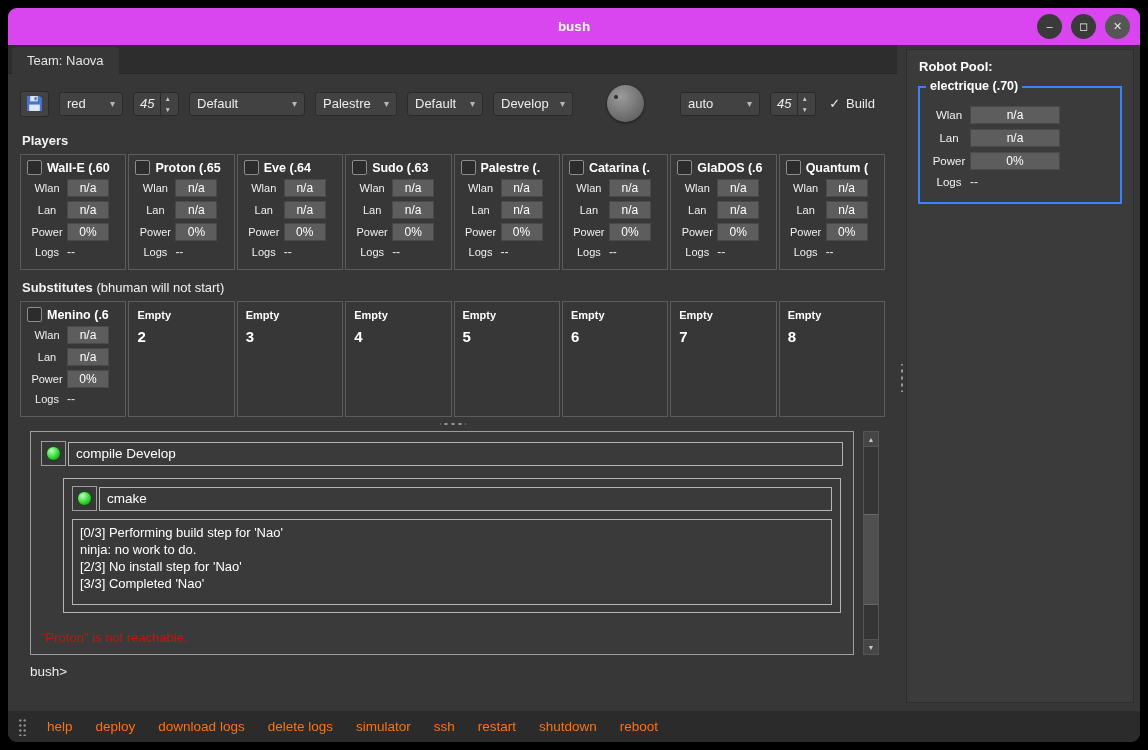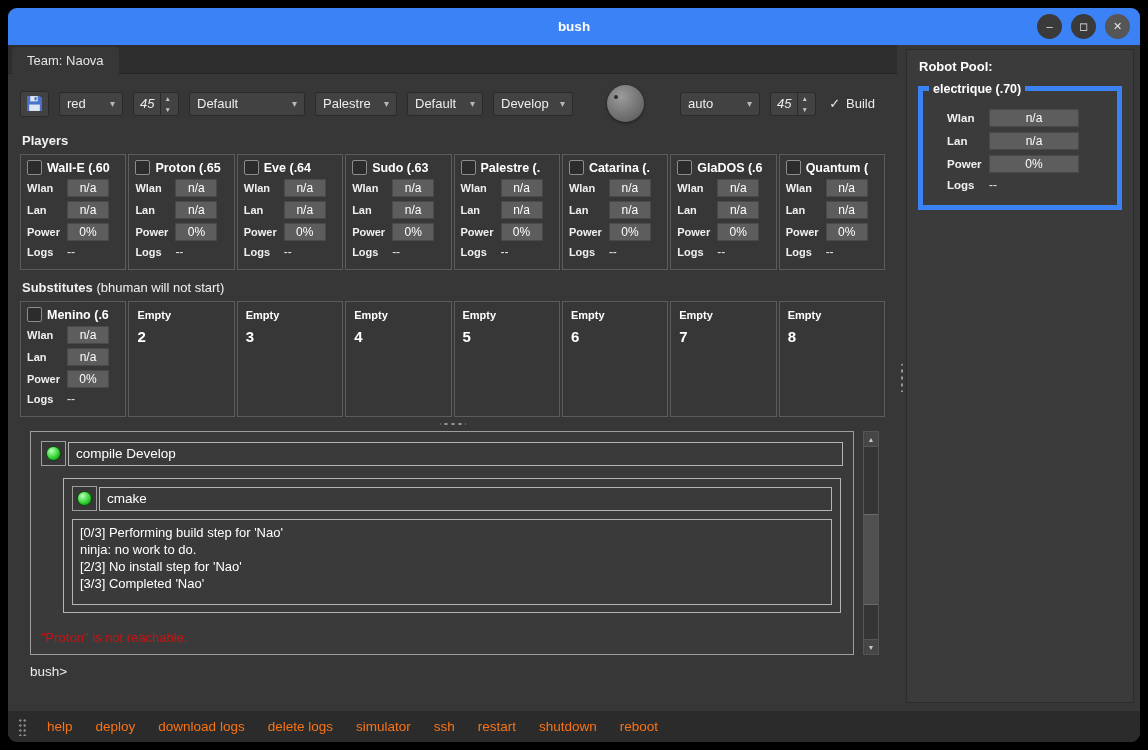--- a/index.html
+++ b/index.html
@@ -1,19 +1,19 @@
 <!DOCTYPE html>
 <html><head>
 <meta charset="utf-8">
 <style>
   html,body{margin:0;padding:0;}
   body{width:1148px;height:750px;background:#000;font-family:"Liberation Sans",sans-serif;overflow:hidden;position:relative;}
   .window{position:absolute;left:8px;top:8px;width:1132px;height:734px;background:#373737;border-radius:9px;overflow:hidden;display:flex;flex-direction:column;}
   
-  .titlebar{height:37px;background:#3b82f6;display:flex;align-items:center;position:relative;flex:0 0 auto;}
+  .titlebar{height:37px;background:#d946ef;display:flex;align-items:center;position:relative;flex:0 0 auto;}
   .title{flex:1;text-align:center;color:#fff;font-weight:bold;font-size:13.5px;}
   .win-controls{position:absolute;right:10px;top:6px;display:flex;gap:9px;}
   .wbtn{width:25px;height:25px;border-radius:50%;background:#3a3a3a;color:#e6e6e6;display:flex;align-items:center;justify-content:center;font-size:11px;line-height:1;}
   .wbtn.close{background:#565656;}
   
   .content{flex:1;display:flex;min-height:0;}
   .left{flex:1;display:flex;flex-direction:column;min-width:0;}
   .tabstrip{height:29px;background:#2d2d2d;display:flex;align-items:flex-end;padding-left:4px;box-shadow:inset 0 -1px 0 #272727;flex:0 0 auto;}
   .tab{background:#373737;color:#e4e4e4;font-size:13px;padding:6px 15px;border-radius:4px 4px 0 0;}
   
@@ -30,21 +30,21 @@
   .build{display:flex;align-items:center;gap:6px;color:#ececec;font-size:13px;margin-left:auto;margin-right:10px;}
   
   .section-label{color:#f2f2f2;font-weight:bold;font-size:13px;margin:2px 0 6px 14px;flex:0 0 auto;}
   .section-label .note{font-weight:normal;}
   .cards{display:flex;gap:2px;margin:0 12px;flex:0 0 auto;}
   .card{flex:1;border:1px solid #5c5c5c;padding:5px 6px 6px;min-width:0;min-height:103px;box-sizing:content-box;}
   .card-head{display:flex;align-items:center;gap:5px;margin-bottom:2px;text-align:right;}
   .cb{width:13px;height:13px;border:1px solid #8c8c8c;background:#2c2c2c;border-radius:2px;flex:0 0 auto;}
   .card-title{color:#fff;font-weight:bold;font-size:12.5px;white-space:nowrap;overflow:hidden;}
   .frow{display:flex;align-items:center;margin:4px 0;}
-  .flabel{width:40px;color:#f0f0f0;font-weight:bold;font-size:11px;flex:0 0 auto;}
+  .flabel{width:40px;color:#f0f0f0;font-weight:normal;font-size:11px;flex:0 0 auto;text-align:center;}
   .vbox{background:#5d5d5d;border:1px solid #494949;color:#fff;font-size:12px;text-align:center;padding:1px 0;width:40px;}
   .logs-val{color:#e8e8e8;font-size:12px;}
   .empty-title{color:#fff;font-weight:bold;font-size:11px;margin:2px 0 0 2px;}
   .empty-num{color:#fff;font-weight:bold;font-size:15px;margin:7px 0 0 2px;}
   
   .hsplit{margin:5px auto 3px;height:4px;width:26px;background:radial-gradient(circle,#9a9a9a 1.1px,transparent 1.5px) center/7px 4px repeat-x;flex:0 0 auto;}
   .vsplit{width:9px;display:flex;align-items:center;justify-content:center;flex:0 0 auto;}
   .vsplit .dots{width:4px;height:28px;background:radial-gradient(circle,#9a9a9a 1.1px,transparent 1.5px) center/4px 7px repeat-y;}
   
   .console-wrap{display:flex;margin:2px 18px 0 22px;height:224px;flex:0 0 auto;}
@@ -58,21 +58,21 @@
   .console-error{margin-top:auto;color:#c61414;font-size:13px;}
   .vscroll{width:16px;margin-left:9px;background:#353535;border:1px solid #555;display:flex;flex-direction:column;box-sizing:border-box;}
   .sarrow{height:14px;background:#464646;border-bottom:1px solid #555;color:#c8c8c8;font-size:7px;display:flex;align-items:center;justify-content:center;}
   .sarrow.bottom{border-top:1px solid #555;border-bottom:none;}
   .strack{flex:1;position:relative;}
   .sthumb{position:absolute;left:0;right:0;top:35%;height:46%;background:#505050;border-top:1px solid #6a6a6a;border-bottom:1px solid #6a6a6a;}
   .prompt{color:#ececec;font-size:13.5px;margin:9px 0 0 22px;flex:0 0 auto;}
   
   .right-panel{width:204px;background:#3b3b3b;border:1px solid #2c2c2c;margin:4px 6px 8px 0;padding:6px 11px;flex:0 0 auto;box-sizing:content-box;}
   .pool-title{color:#fff;font-weight:bold;font-size:13px;margin:3px 0 12px 1px;}
-  .groupbox{position:relative;border:5px solid #3b82f6;padding:13px 24px 8px;margin-top:2px;}
+  .groupbox{position:relative;border:2px solid #3b82f6;padding:13px 8px 8px;margin-top:2px;}
   .group-title{position:absolute;top:-9px;left:6px;background:#3b3b3b;color:#fff;font-weight:bold;font-size:12.5px;padding:0 4px;white-space:nowrap;}
   .groupbox .flabel{width:42px;font-size:11.5px;}
   .groupbox .vbox{width:88px;}
   .groupbox .frow{margin:5px 0;}
   
   .bottombar{height:31px;background:#2b2b2b;display:flex;align-items:center;padding:0 10px;gap:3px;flex:0 0 auto;border-radius:0 0 9px 9px;}
   .grip{width:9px;height:18px;margin-right:7px;background:radial-gradient(circle,#8a8a8a 1px,transparent 1.4px) 0 0/4.5px 5px;}
   .bottombar button{background:transparent;border:none;color:#f97316;font-size:13.5px;font-family:inherit;padding:5px 10px;}
 </style>
 </head>

